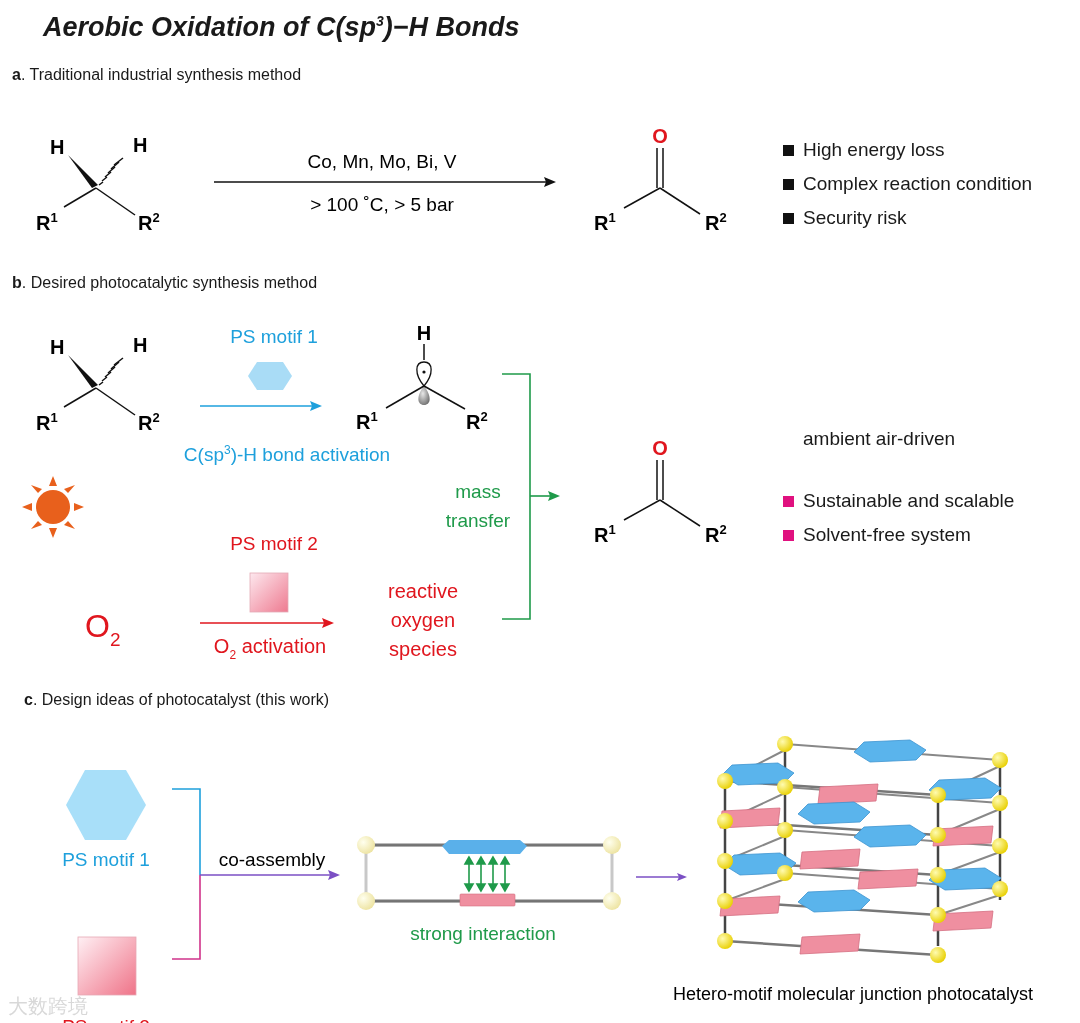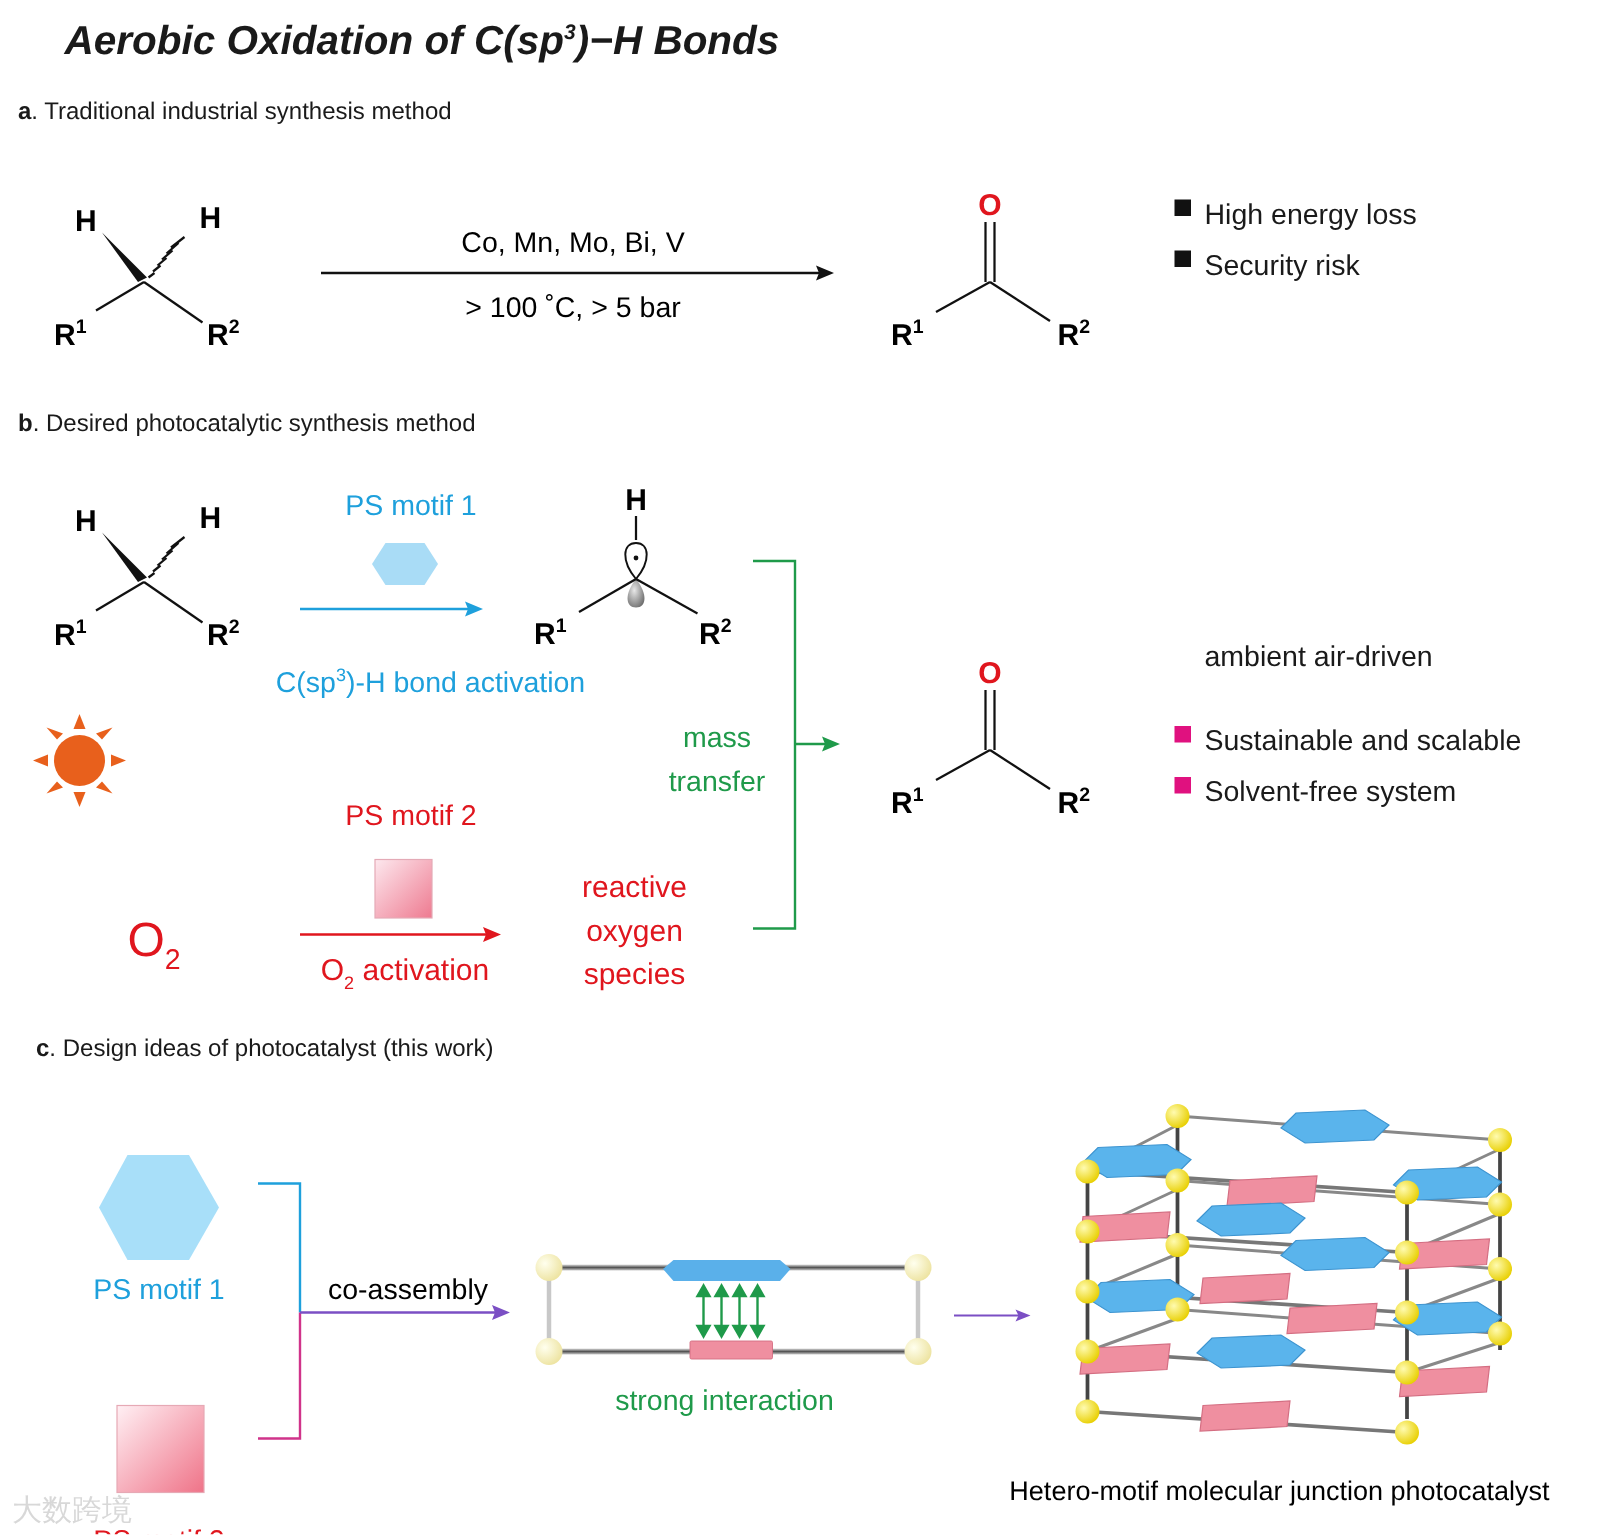--- a/index.html
+++ b/index.html
@@ -3,21 +3,21 @@
 <meta charset="utf-8">
 <style>
   html, body { margin: 0; padding: 0; background: #ffffff; }
   body { width: 1080px; height: 1023px; position: relative; overflow: hidden;
          font-family: "Liberation Sans", sans-serif; color: #1a1a1a; }
   .abs { position: absolute; white-space: nowrap; }
   .title { left: 16px; top: 12px; font-size: 27px; font-weight: bold; font-style: italic; margin-left: 27px; }
   .title sup { font-size: 14px; }
   .sec { font-size: 16px; }
   .sec b { font-weight: bold; }
-  .bul { font-size: 19px; display: flex; align-items: flex-start; }
+  .bul { font-size: 19px; display: flex; align-items: center; }
   .sq { display: inline-block; width: 11px; height: 11px; margin-right: 9px; }
   svg text { font-family: "Liberation Sans", sans-serif; }
 </style>
 </head>
 <body>
 
 <div class="abs title"><span>Aerobic Oxidation of C(sp</span><sup>3</sup><span>)−H Bonds</span></div>
 
 <div class="abs sec" style="left:12px;top:66px;"><b>a</b><span>. Traditional industrial synthesis method</span></div>
 
@@ -54,20 +54,24 @@
   </g>
   <text x="660" y="33" font-size="20" font-weight="bold" fill="#e0161e" text-anchor="middle">O</text>
   <text x="594" y="120" font-size="20" font-weight="bold"><tspan>R</tspan><tspan dy="-8" font-size="13">1</tspan></text>
   <text x="705" y="120" font-size="20" font-weight="bold"><tspan>R</tspan><tspan dy="-8" font-size="13">2</tspan></text>
 </svg>
 
 <div class="abs" style="left:783px;top:133px;">
   <div class="bul" style="height:34px;">
       <span class="sq" style="background:#111;"></span>
       <span>High energy loss</span>
+    </div>
+  <div class="bul" style="height:34px;">
+      <span class="sq" style="background:#111;"></span>
+      <span>Complex reaction condition</span>
     </div>
   <div class="bul" style="height:34px;">
       <span class="sq" style="background:#111;"></span>
       <span>Security risk</span>
     </div>
 </div>
 
 <div class="abs sec" style="left:12px;top:274px;"><b>b</b><span>. Desired photocatalytic synthesis method</span></div>
 
 <svg class="abs" style="left:0;top:310px;" width="1080" height="370">

